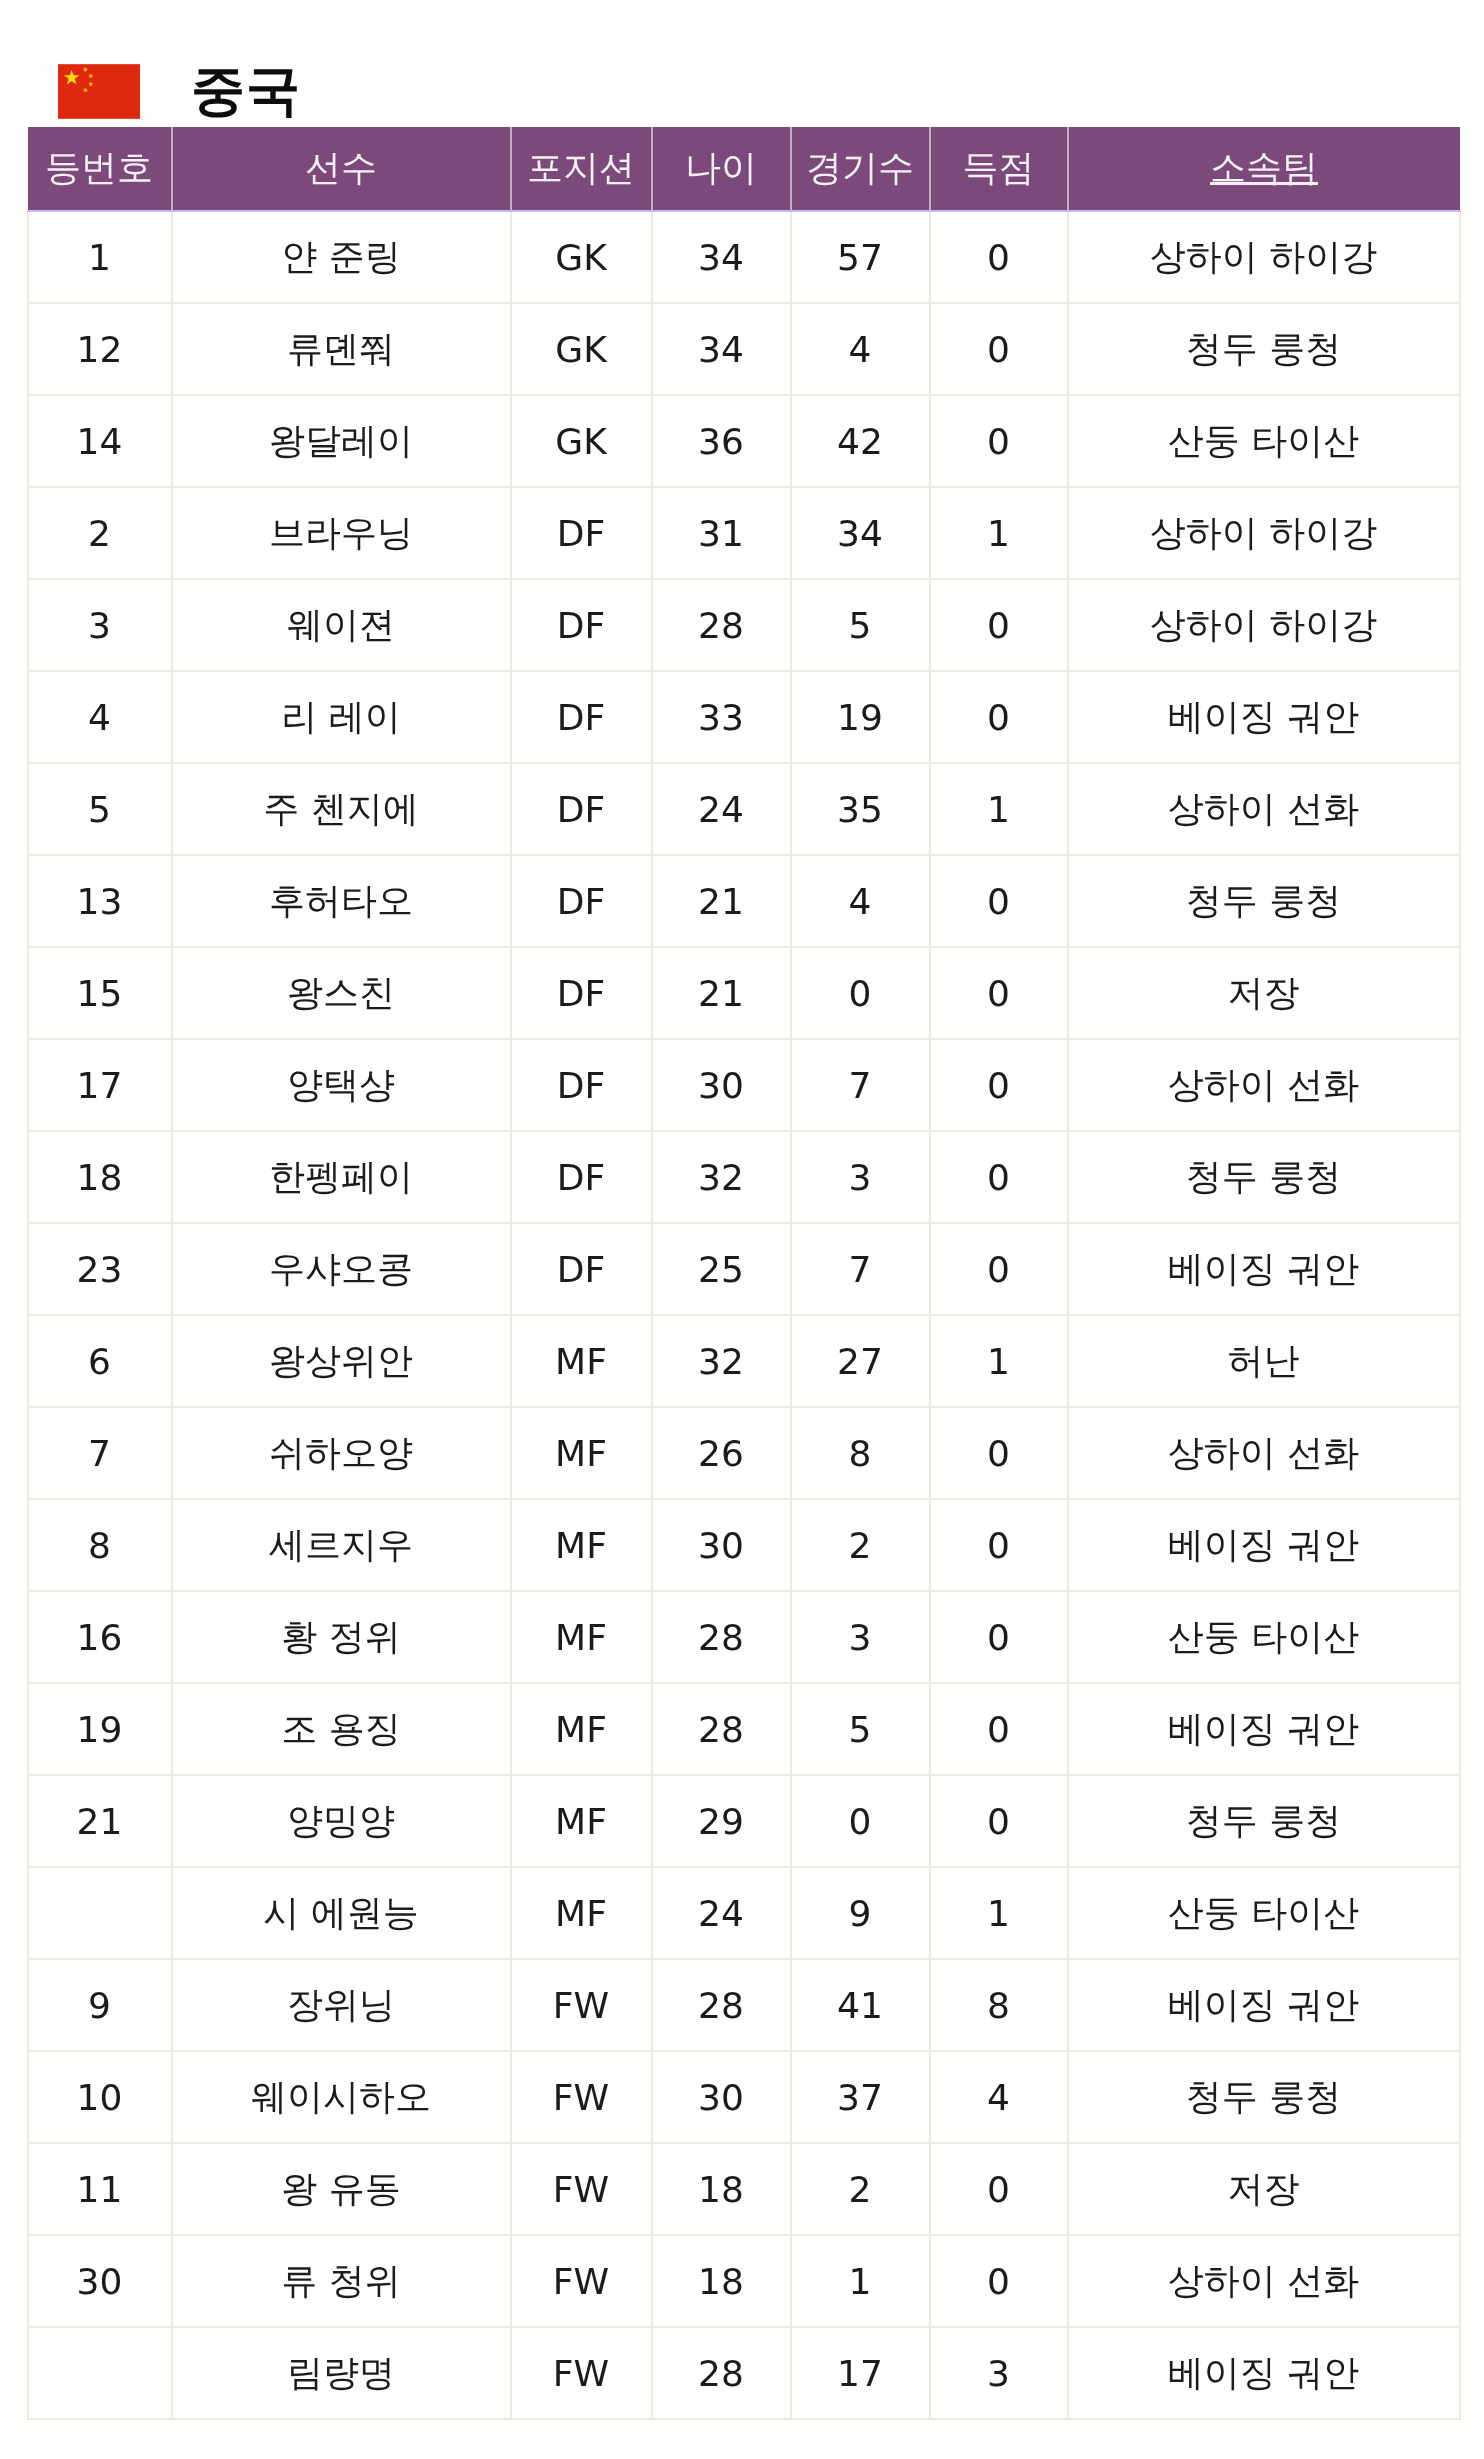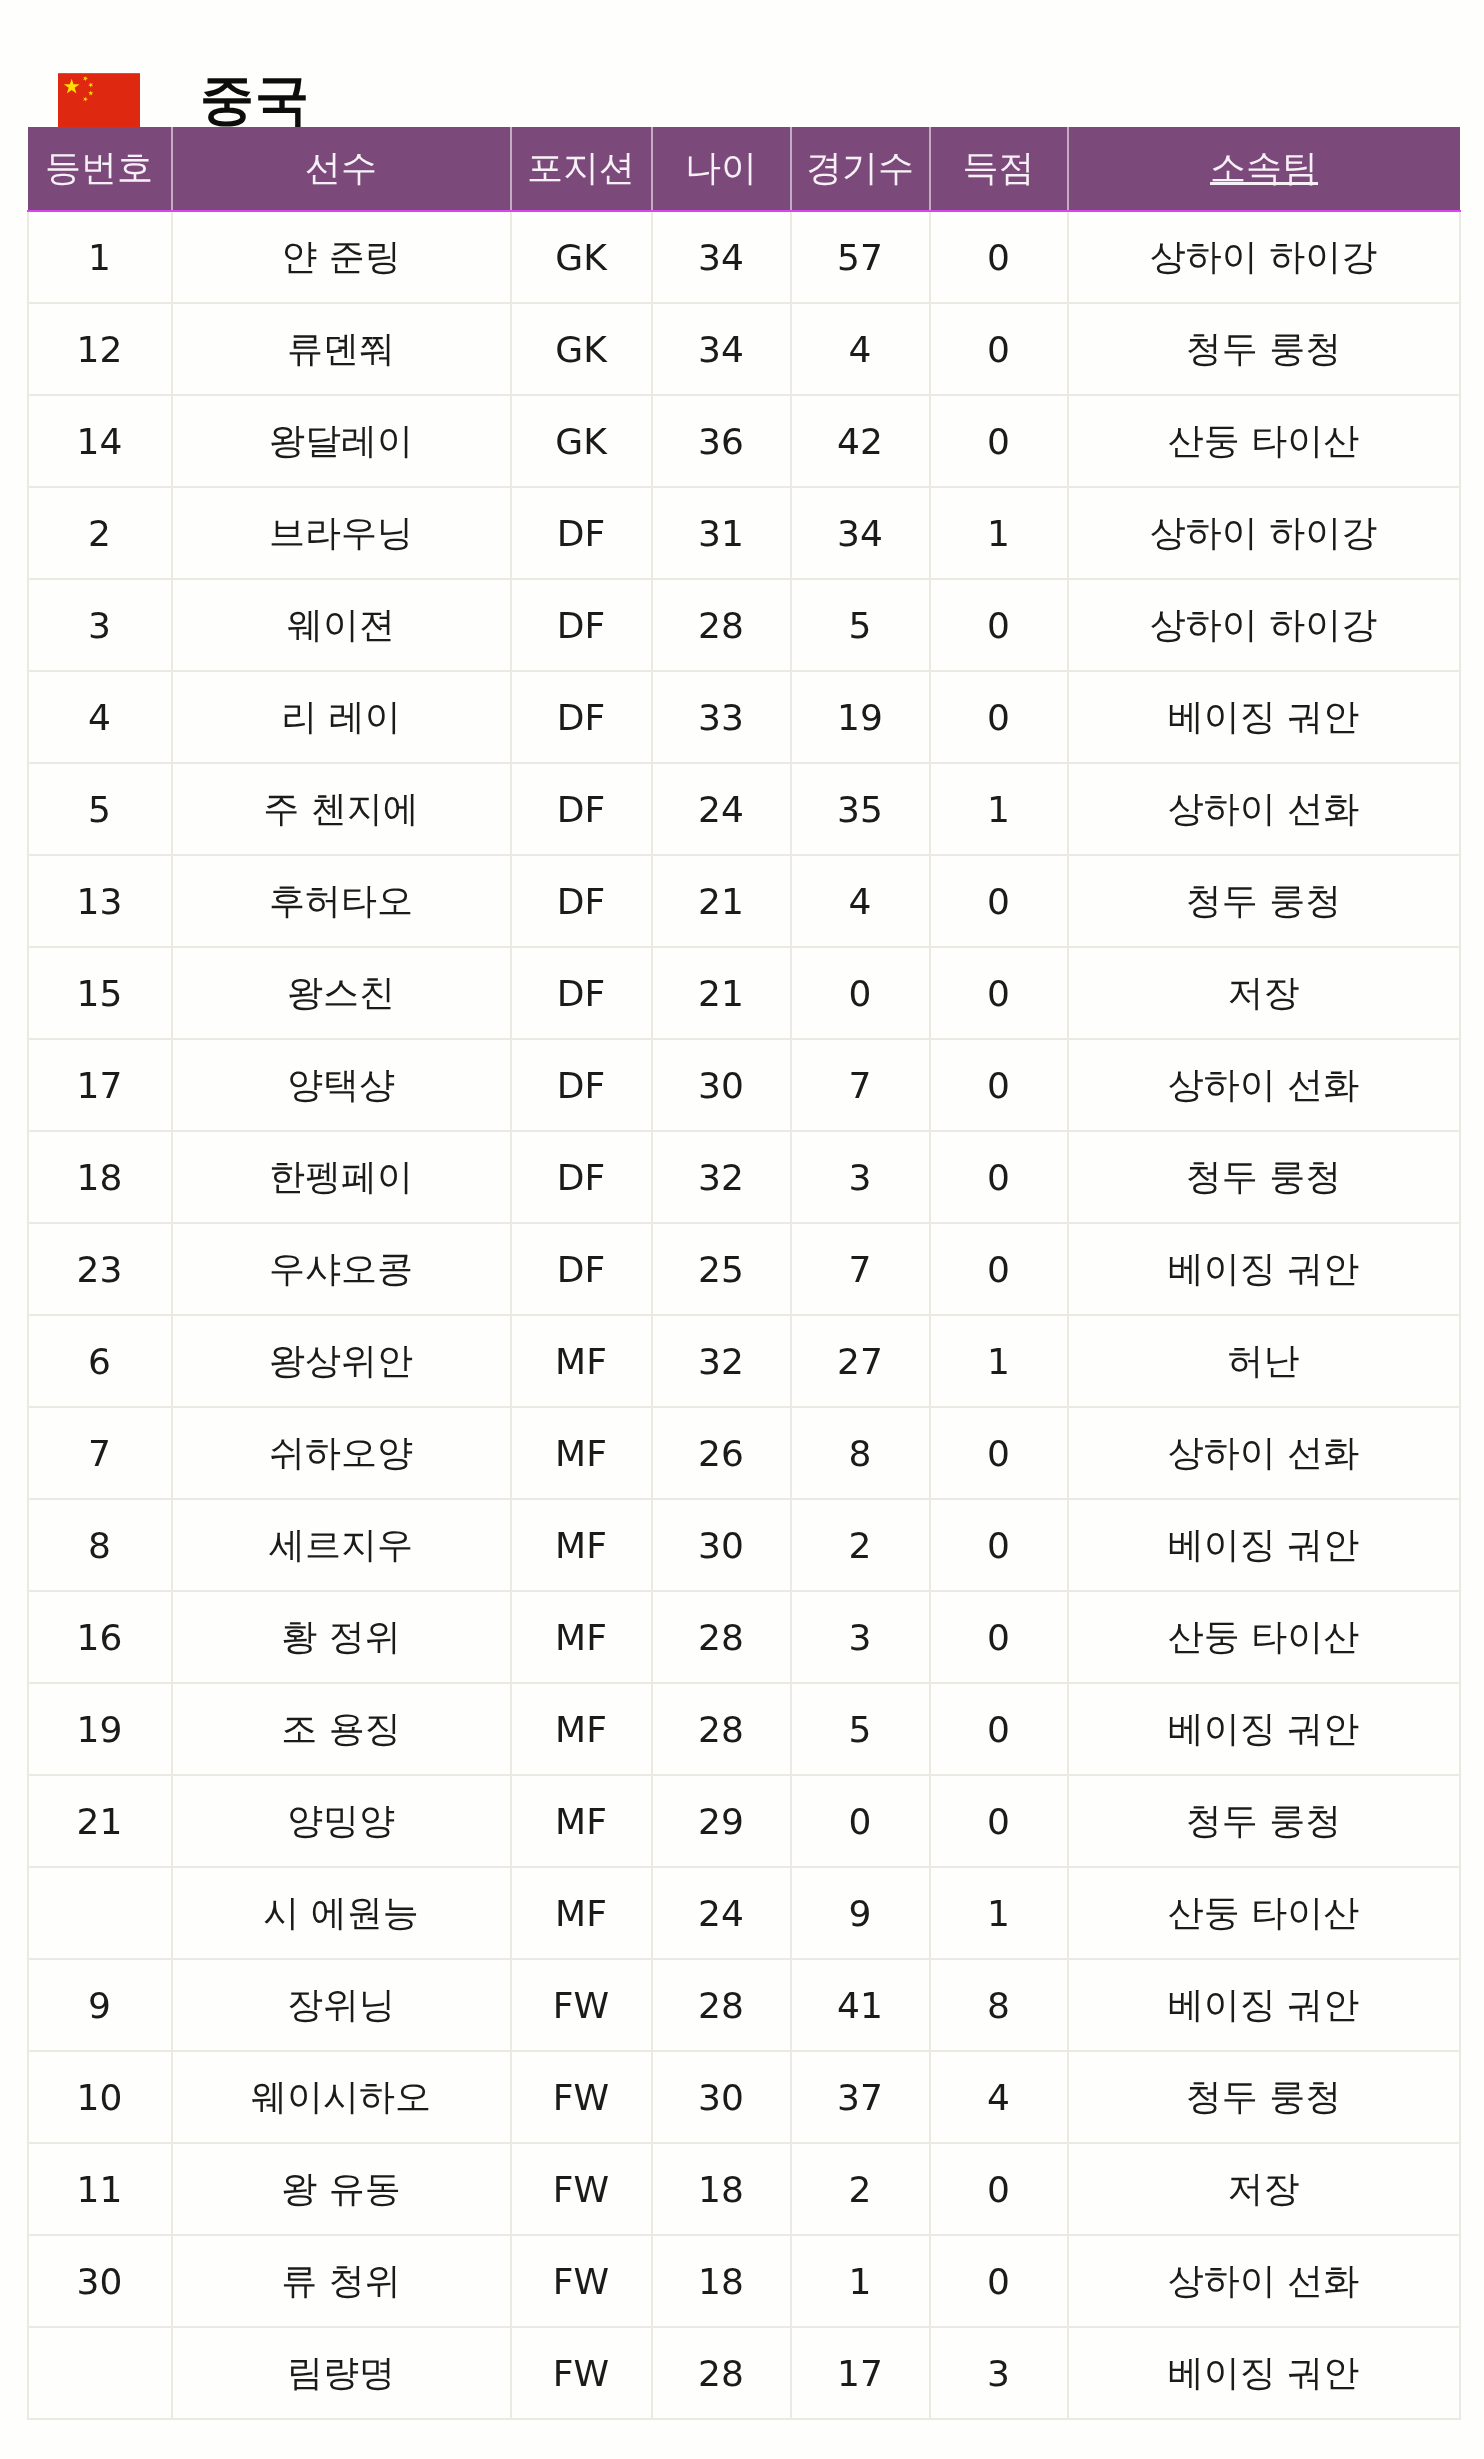--- a/index.html
+++ b/index.html
@@ -11,21 +11,21 @@
   .page { position:relative; width:1485px; height:2459px; overflow:hidden; }
 
   
   .title-bar {
     position:absolute; left:58px; top:47px;
     display:flex; align-items:center; gap:43px;
   }
   .flag { display:inline-block; width:82px; height:59px; line-height:0; }
   .flag svg { border-radius:2.9px; }
   h1.page-title {
-    margin:17px; font-size:54px; font-weight:bold; color:#0d0d0d;
+    margin:8px; font-size:54px; font-weight:bold; color:#0d0d0d;
     letter-spacing:1px;
   }
 
   
   .watermark {
     position:absolute; left:410px; top:1218px; z-index:0;
     font-size:169px; font-weight:400; letter-spacing:55px;
     color:rgba(45,45,45,0.13); white-space:nowrap;
     pointer-events:none;
   }
@@ -36,21 +36,21 @@
     width:1433px; table-layout:fixed;
     border-collapse:collapse; background:transparent;
   }
   table.roster th {
     height:81px;
     background:#7b4a7b;
     color:#f7f0f6;
     font-size:36px; font-weight:500;
     text-align:center; vertical-align:middle;
     border-right:2px solid rgba(255,255,255,0.55);
-    border-bottom:2px solid #d946ef;
+    border-bottom:2px solid #c4b5fd;
   }
   table.roster th:last-child { border-right:none;text-decoration:underline; }
   table.roster td {
     height:88px;
     background:transparent;
     color:#1b1b1b;
     font-size:36px; font-weight:400;
     text-align:center; vertical-align:middle;
     border:2px solid #ece9e3;
     overflow:hidden; white-space:nowrap;

